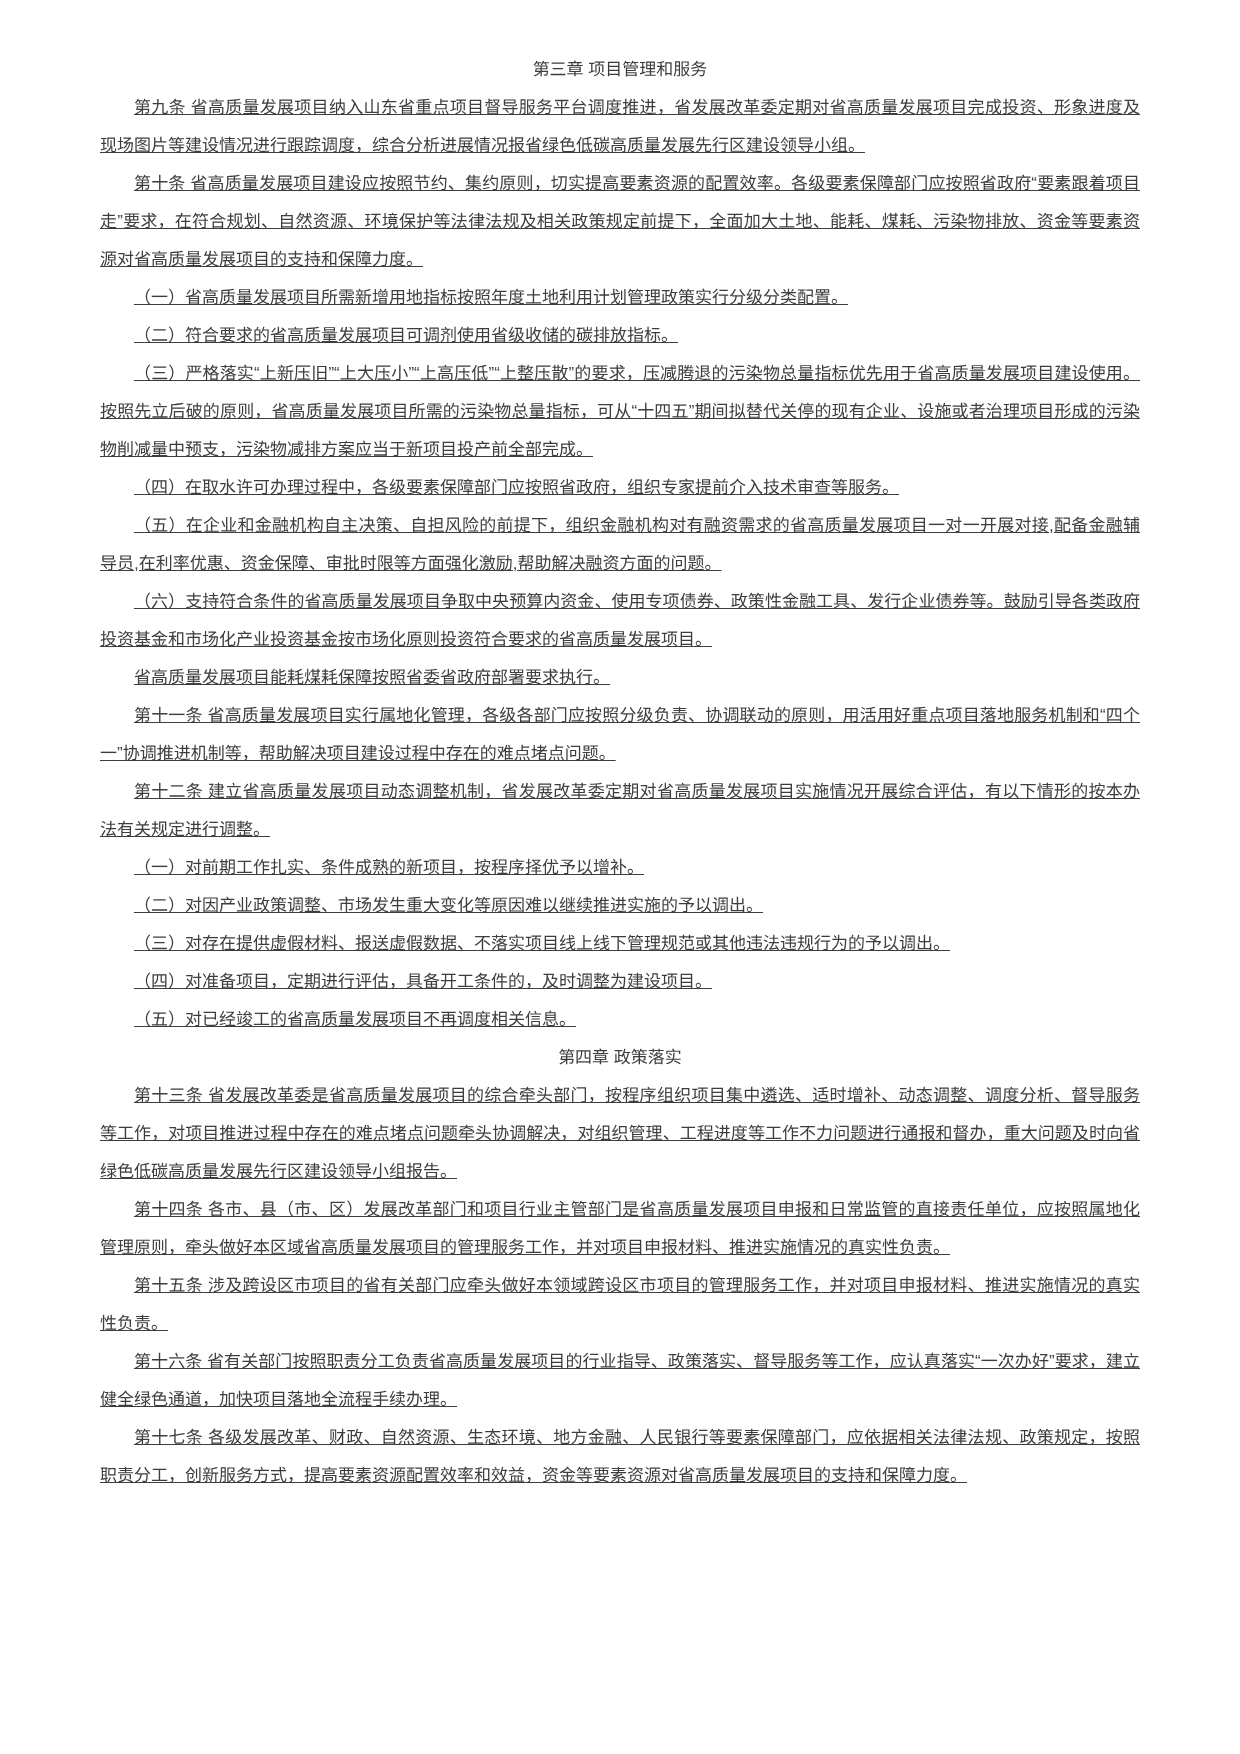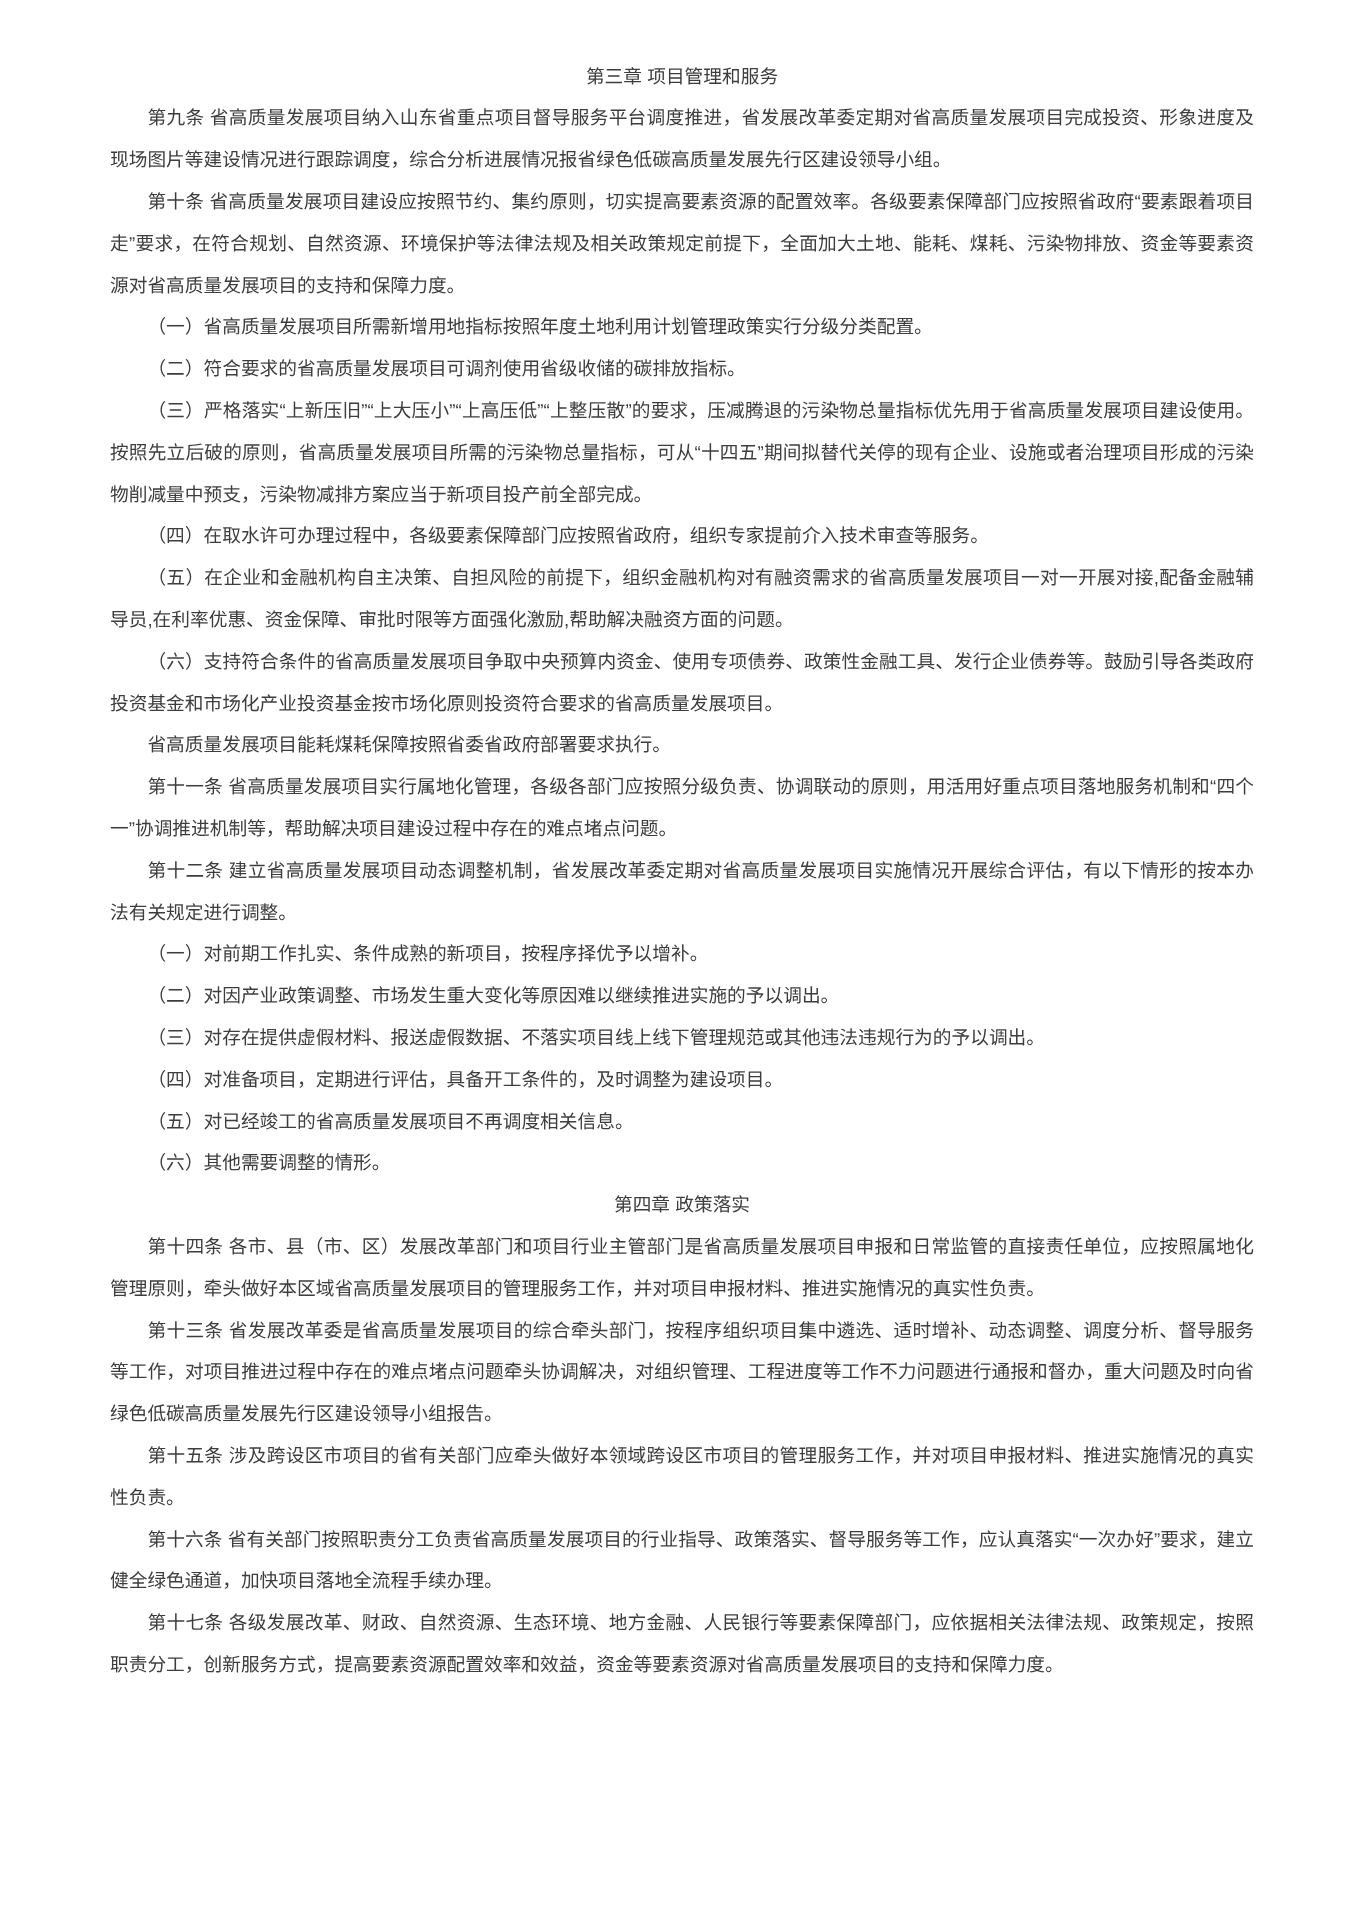--- a/index.html
+++ b/index.html
@@ -25,20 +25,21 @@
     margin: 0;
     font-size: 17px;
     line-height: 38px;
     font-weight: 400;
     text-align: justify;
     text-justify: inter-ideograph;
     word-break: break-all;
   }
   .para {
     text-indent: 2em;
+    text-decoration: underline;
   }
   .chapter-heading {
     text-align: center;
     text-indent: 0;
   }
 </style>
 </head>
 <body>
 
 <div class="page">
@@ -52,20 +53,19 @@
   <p class="para">（五）在企业和金融机构自主决策、自担风险的前提下，组织金融机构对有融资需求的省高质量发展项目一对一开展对接,配备金融辅导员,在利率优惠、资金保障、审批时限等方面强化激励,帮助解决融资方面的问题。</p>
   <p class="para">（六）支持符合条件的省高质量发展项目争取中央预算内资金、使用专项债券、政策性金融工具、发行企业债券等。鼓励引导各类政府投资基金和市场化产业投资基金按市场化原则投资符合要求的省高质量发展项目。</p>
   <p class="para">省高质量发展项目能耗煤耗保障按照省委省政府部署要求执行。</p>
   <p class="para">第十一条 省高质量发展项目实行属地化管理，各级各部门应按照分级负责、协调联动的原则，用活用好重点项目落地服务机制和“四个一”协调推进机制等，帮助解决项目建设过程中存在的难点堵点问题。</p>
   <p class="para">第十二条 建立省高质量发展项目动态调整机制，省发展改革委定期对省高质量发展项目实施情况开展综合评估，有以下情形的按本办法有关规定进行调整。</p>
   <p class="para">（一）对前期工作扎实、条件成熟的新项目，按程序择优予以增补。</p>
   <p class="para">（二）对因产业政策调整、市场发生重大变化等原因难以继续推进实施的予以调出。</p>
   <p class="para">（三）对存在提供虚假材料、报送虚假数据、不落实项目线上线下管理规范或其他违法违规行为的予以调出。</p>
   <p class="para">（四）对准备项目，定期进行评估，具备开工条件的，及时调整为建设项目。</p>
   <p class="para">（五）对已经竣工的省高质量发展项目不再调度相关信息。</p>
-  <p class="para">（六）其他需要调整的情形。</p>
   <p class="chapter-heading">第四章 政策落实</p>
+  <p class="para">第十三条 省发展改革委是省高质量发展项目的综合牵头部门，按程序组织项目集中遴选、适时增补、动态调整、调度分析、督导服务等工作，对项目推进过程中存在的难点堵点问题牵头协调解决，对组织管理、工程进度等工作不力问题进行通报和督办，重大问题及时向省绿色低碳高质量发展先行区建设领导小组报告。</p>
   <p class="para">第十四条 各市、县（市、区）发展改革部门和项目行业主管部门是省高质量发展项目申报和日常监管的直接责任单位，应按照属地化管理原则，牵头做好本区域省高质量发展项目的管理服务工作，并对项目申报材料、推进实施情况的真实性负责。</p>
-  <p class="para">第十三条 省发展改革委是省高质量发展项目的综合牵头部门，按程序组织项目集中遴选、适时增补、动态调整、调度分析、督导服务等工作，对项目推进过程中存在的难点堵点问题牵头协调解决，对组织管理、工程进度等工作不力问题进行通报和督办，重大问题及时向省绿色低碳高质量发展先行区建设领导小组报告。</p>
   <p class="para">第十五条 涉及跨设区市项目的省有关部门应牵头做好本领域跨设区市项目的管理服务工作，并对项目申报材料、推进实施情况的真实性负责。</p>
   <p class="para">第十六条 省有关部门按照职责分工负责省高质量发展项目的行业指导、政策落实、督导服务等工作，应认真落实“一次办好”要求，建立健全绿色通道，加快项目落地全流程手续办理。</p>
   <p class="para">第十七条 各级发展改革、财政、自然资源、生态环境、地方金融、人民银行等要素保障部门，应依据相关法律法规、政策规定，按照职责分工，创新服务方式，提高要素资源配置效率和效益，资金等要素资源对省高质量发展项目的支持和保障力度。</p>
 </div>
 
 </body></html>

